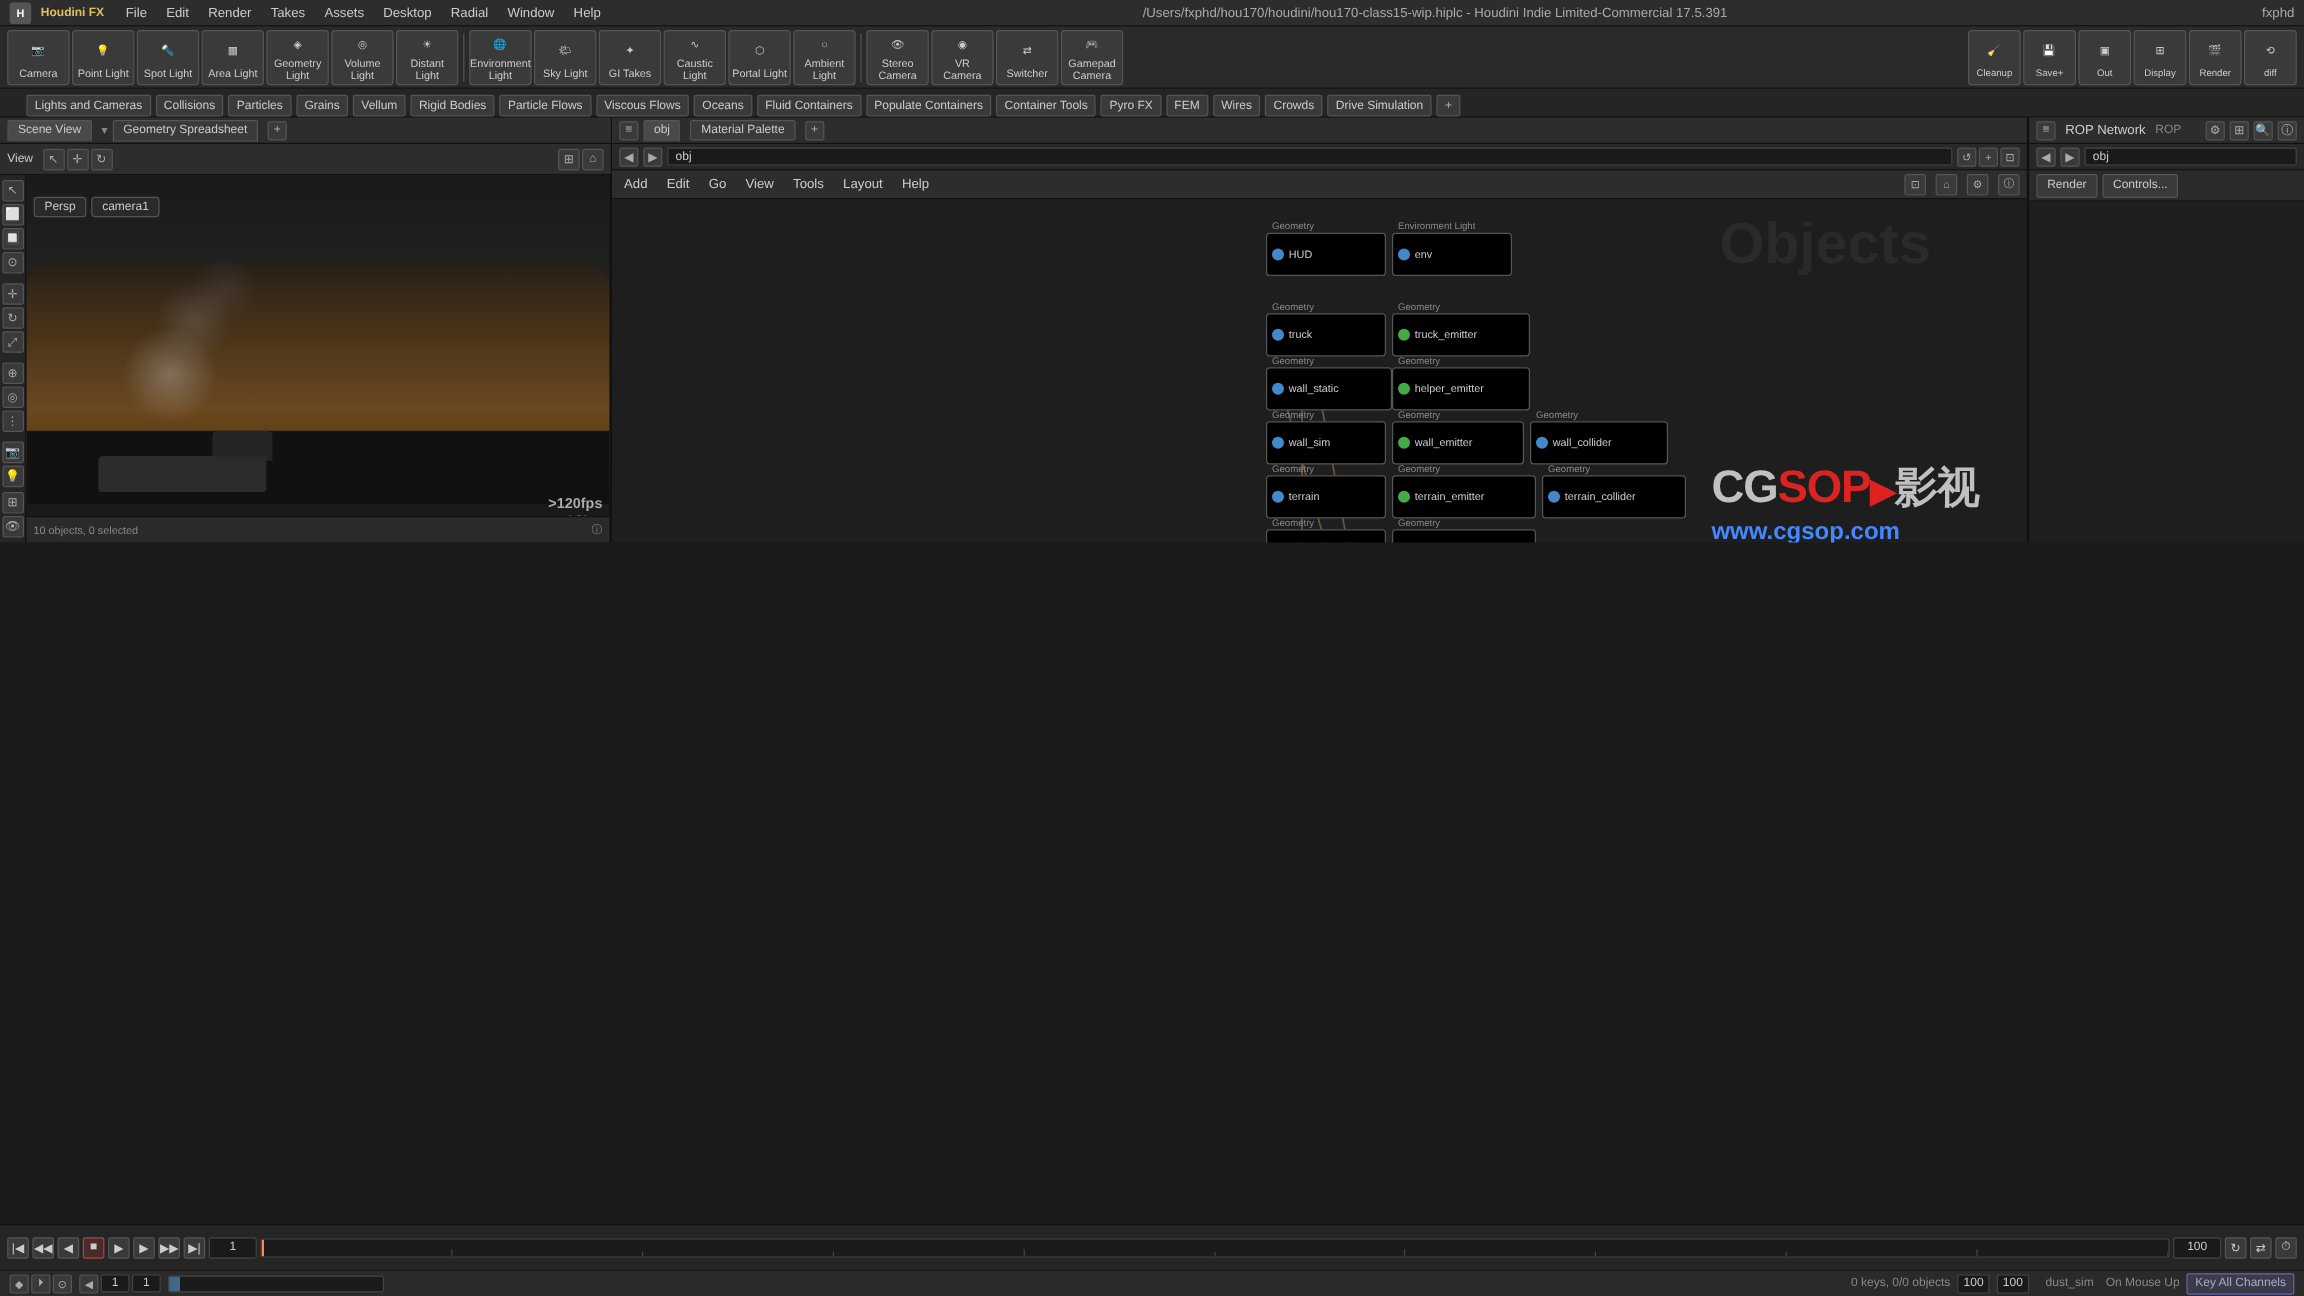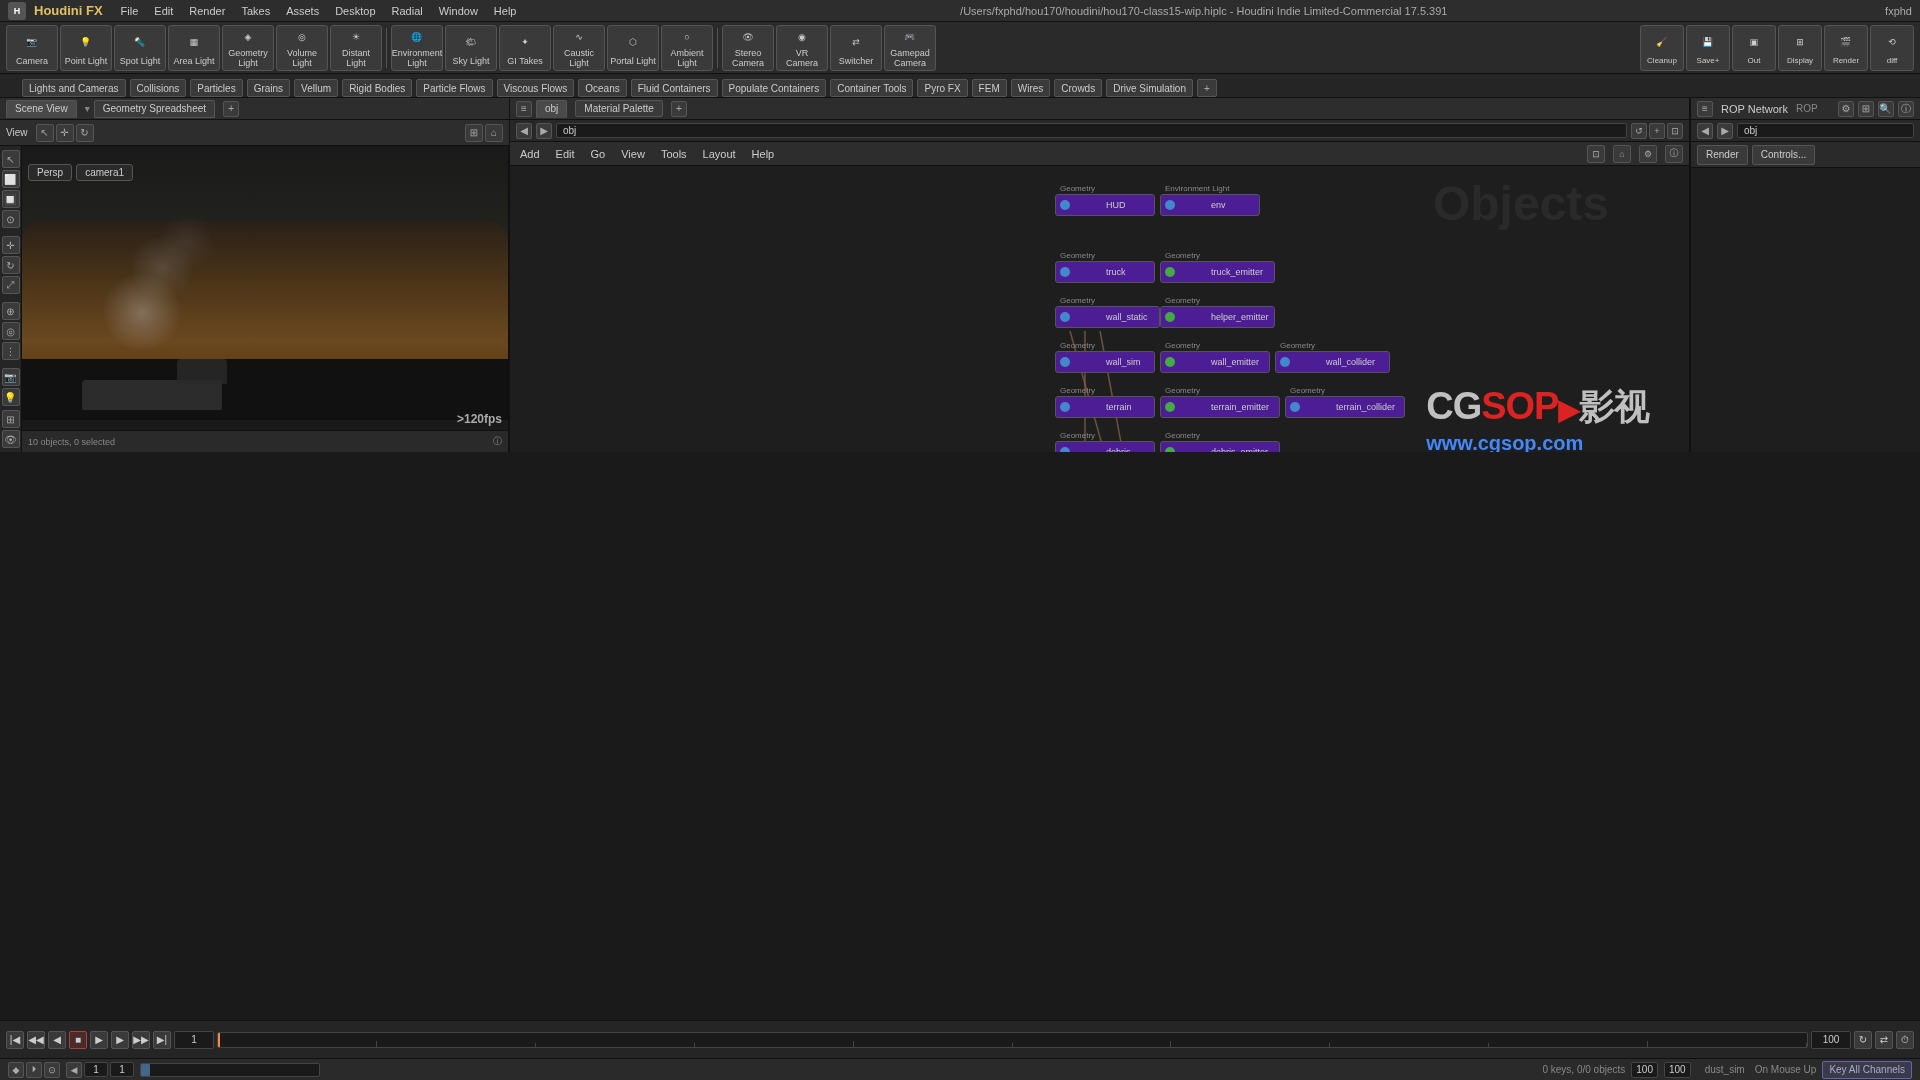--- a/index.html
+++ b/index.html
@@ -16,21 +16,21 @@
       border-bottom: 1px solid #111;
     }
     #menu-bar .app-icon {
       width: 18px; height: 18px;
       background: #555;
       border-radius: 3px;
       margin-right: 4px;
       display: flex; align-items: center; justify-content: center;
       color: #fff; font-size: 9px; font-weight: bold;
     }
-    #menu-bar .app-name { color: #e0c060; font-weight: bold; margin-right: 8px; font-size: 13px; }
+    #menu-bar .app-name { color: #e0c060; font-weight: bold; margin-right: 8px; font-size: 10px; }
     #menu-bar .menu-item { color: #ccc; padding: 2px 6px; cursor: pointer; font-size: 11px; }
     #menu-bar .title-bar { flex: 1; text-align: center; color: #aaa; font-size: 11px; }
     #menu-bar .right-info { color: #aaa; font-size: 11px; }
 
     
     #lights-toolbar {
       height: 52px;
       background: #2a2a2a;
       display: flex;
       align-items: center;
@@ -136,31 +136,30 @@
     #node-area {
       position: relative;
       padding: 8px;
       height: calc(100% - 24px);
       overflow: hidden;
     }
 
     
     .node {
       position: absolute;
-      height: 22px;
+      height: 36px;
       min-width: 100px;
-      background: #4c1d95;
+      background: #000000;
       border: 1px solid #555;
       border-radius: 3px;
       display: flex;
       align-items: center;
       font-size: 9px;
       color: #ccc;
       cursor: pointer;
-      gap: 32px;
     }
     .node-dot {
       width: 10px; height: 10px;
       border-radius: 50%;
       margin: 0 4px;
       flex-shrink: 0;
     }
     .node-label { font-size: 9px; white-space: nowrap; }
     .node-type { font-size: 8px; color: #888; position: absolute; top: -11px; left: 4px; white-space: nowrap; }
 

